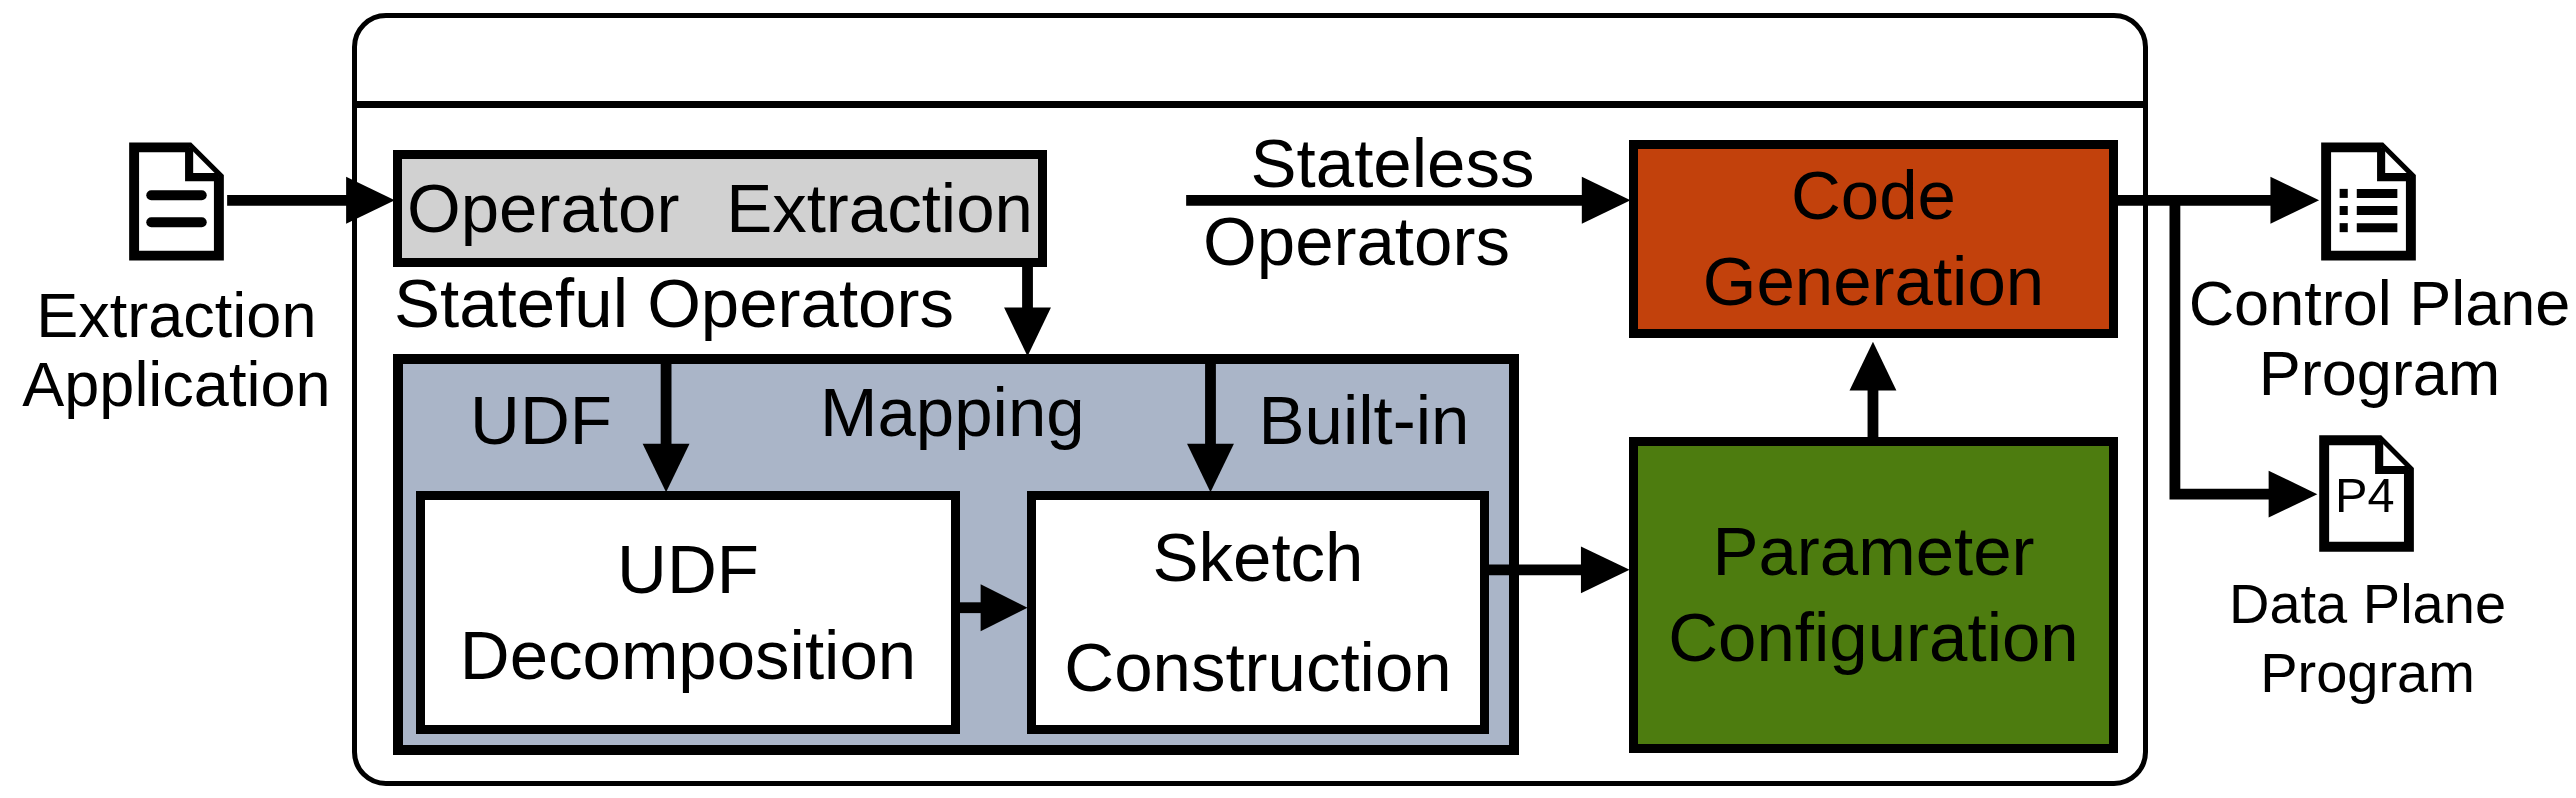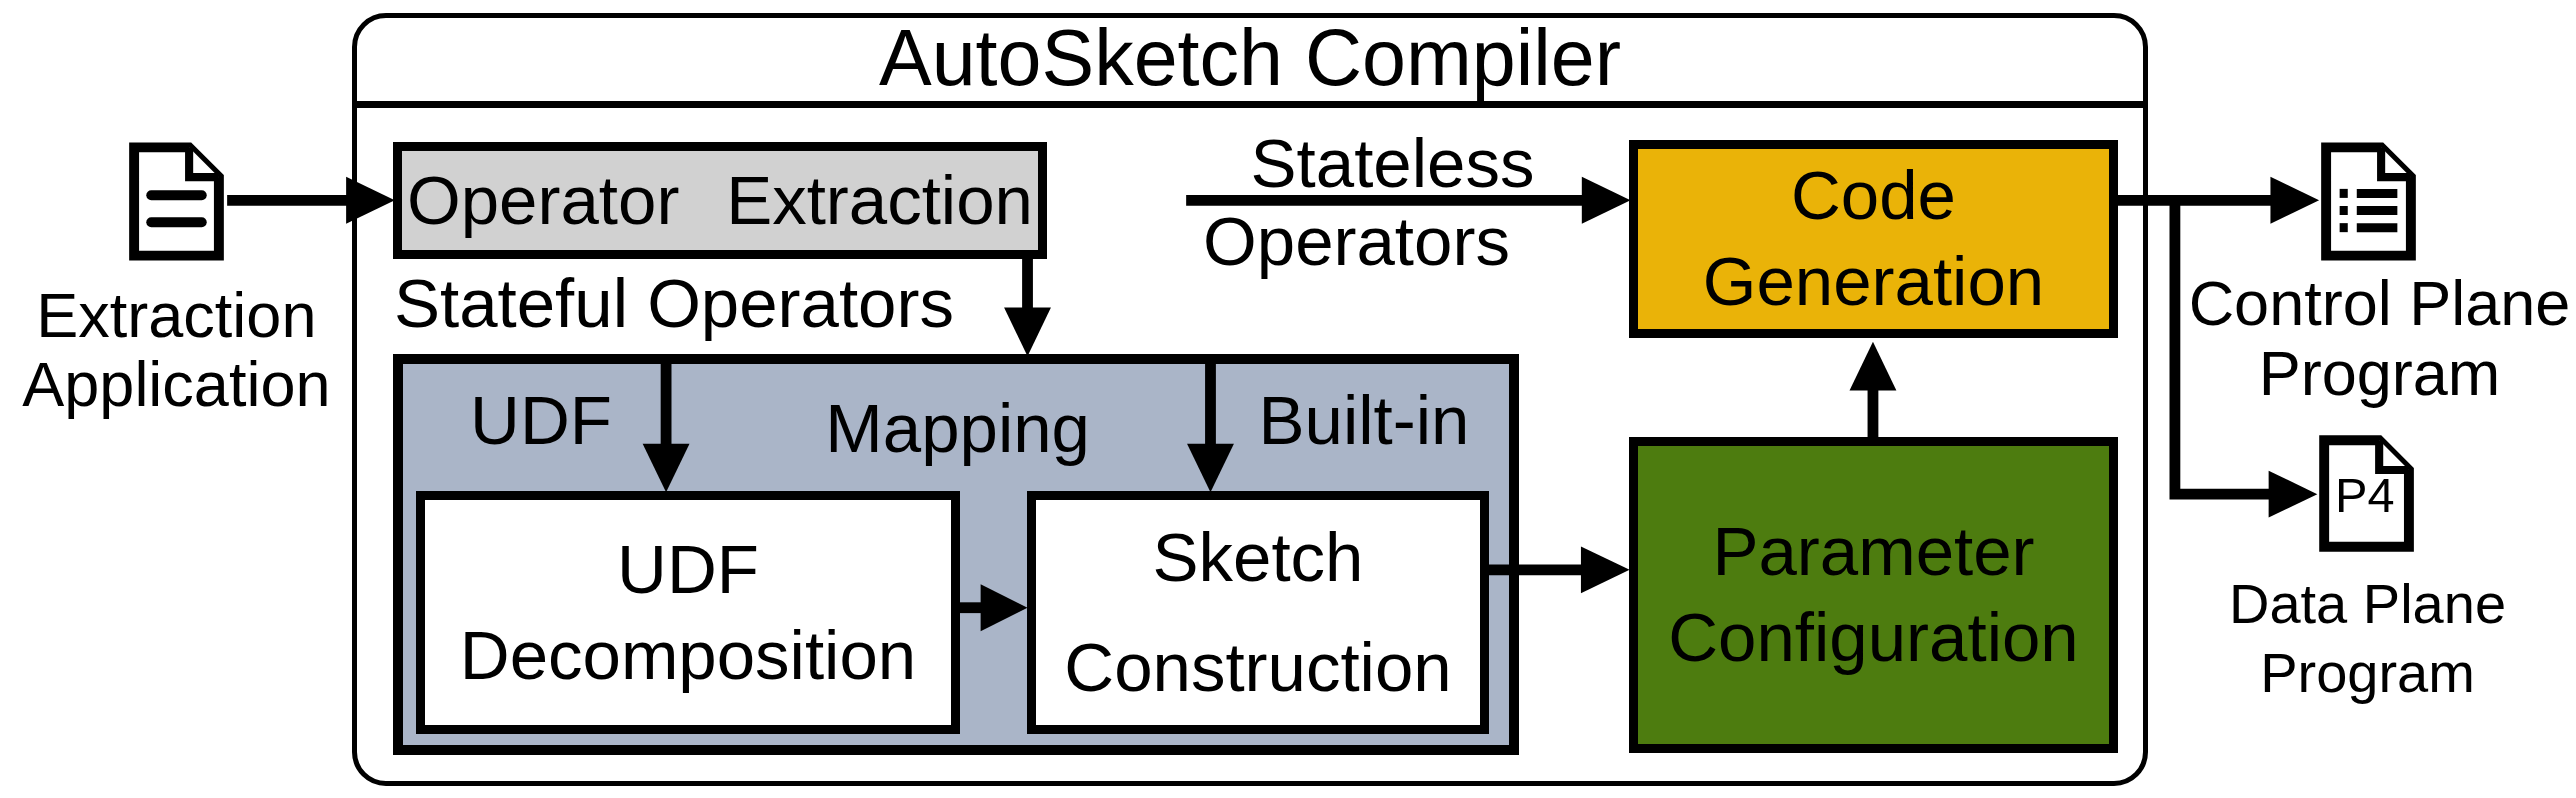--- a/index.html
+++ b/index.html
@@ -49,21 +49,21 @@
     flex-direction: column;
     align-items: center;
     justify-content: center;
     text-align: center;
     font-size: 69px;
     line-height: 86px;
     white-space: nowrap;
   }
 
   #operator-extraction {
-    left: 393px; top: 142px;
+    left: 393px; top: 150px;
     width: 654px; height: 117px;
     word-spacing: 0.40em;
   }
   #code-generation {
     left: 1629px; top: 140px;
     width: 489px; height: 198px;
   }
   #stateful-group {
     left: 393px; top: 354px;
     width: 1126px; height: 401px;
@@ -91,21 +91,21 @@
 
   #application-label {
     left: 14.4px; top: 281px; width: 324px;
     font-size: 63px; line-height: 69px;
     text-align: center;
   }
   #stateless-line1 { left: 1212px; top: 132px; width: 361px; line-height: 63px; text-align: center; }
   #stateless-line2 { left: 1176px; top: 210px; width: 361px; line-height: 63px; text-align: center; }
   #stateful-operators-label { left: 394px; top: 270px; line-height: 67px; }
   #udf-label     { left: 406px;  top: 386px; width: 270px; text-align: center; }
-  #mapping-label { left: 820px;  top: 394px; width: 270px; text-align: right; }
+  #mapping-label { left: 820px;  top: 378px; width: 270px; text-align: left; }
   #builtin-label { left: 1229px; top: 386px; width: 270px; text-align: center; }
 
   #control-plane-label {
     left: 2183px; top: 268px; width: 393px;
     font-size: 63px; line-height: 70px; text-align: center;
     white-space: nowrap;
   }
   #data-plane-label {
     left: 2171px; top: 569px; width: 393px;
     font-size: 56px; line-height: 69px; text-align: center;
@@ -133,21 +133,20 @@
     font-size: 54px;
     fill: #000;
   }
 </style>
 </head>
 <body>
 
 <div id="canvas">
 
   <div class="abs" id="compiler-frame"></div>
-  <div class="abs" id="compiler-title">AutoSketch Compiler</div>
   <div class="abs" id="title-divider"></div>
 
   <svg class="icon-svg" style="left:126px; top:141px;" width="101" height="121" viewBox="0 0 112 134">
     <path class="doc-outline" d="M9 7 H70 L103 40 V127 H9 Z"></path>
     <path class="doc-fold" d="M70 7 V40 H103"></path>
     <path class="doc-line" d="M28 60 H84"></path>
     <path class="doc-line" d="M28 90 H84"></path>
   </svg>
   <div class="abs" id="application-label">
     <div>Extraction</div>
@@ -156,21 +155,21 @@
 
   <div class="abs node" id="operator-extraction" style="background-color: rgb(209, 209, 209);">
     <div>Operator Extraction</div>
   </div>
 
   <div class="abs lbl" id="stateless-line1">Stateless</div>
   <div class="abs lbl" id="stateless-line2">Operators</div>
 
   <div class="abs lbl" id="stateful-operators-label">Stateful Operators</div>
 
-  <div class="abs node" id="code-generation" style="background-color: #eab308;">
+  <div class="abs node" id="code-generation" style="background-color: #c2410c;">
     <div>Code</div>
     <div>Generation</div>
   </div>
 
   <div class="abs node" id="stateful-group" style="background-color: rgb(170, 181, 200);"></div>
   <div class="abs lbl" id="udf-label">UDF</div>
   <div class="abs lbl" id="mapping-label">Mapping</div>
   <div class="abs lbl" id="builtin-label">Built-in</div>
 
   <div class="abs node" id="udf-decomposition" style="background-color: rgb(255, 255, 255);">

